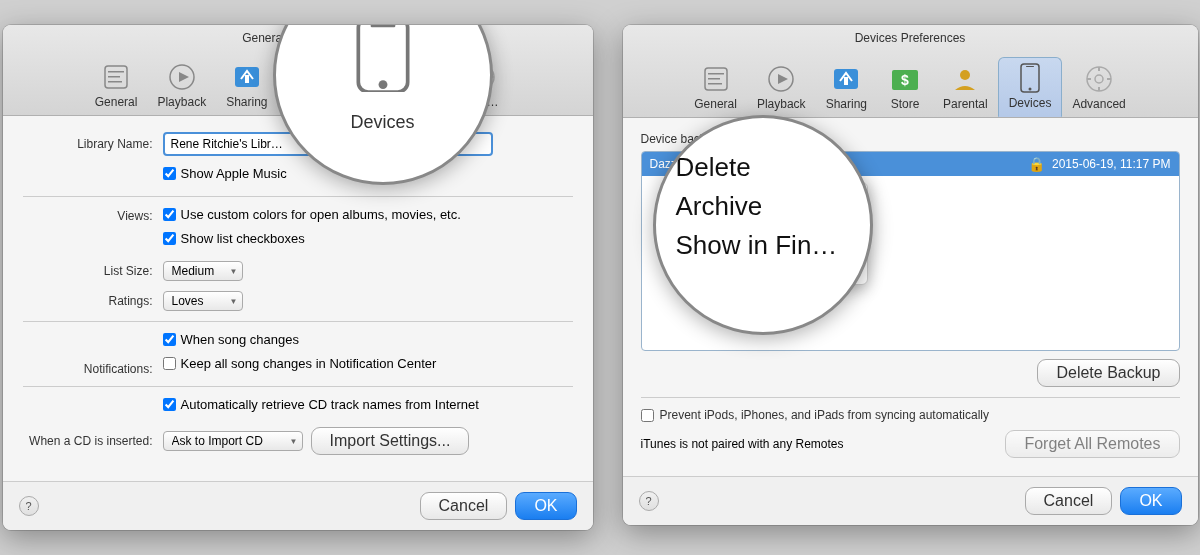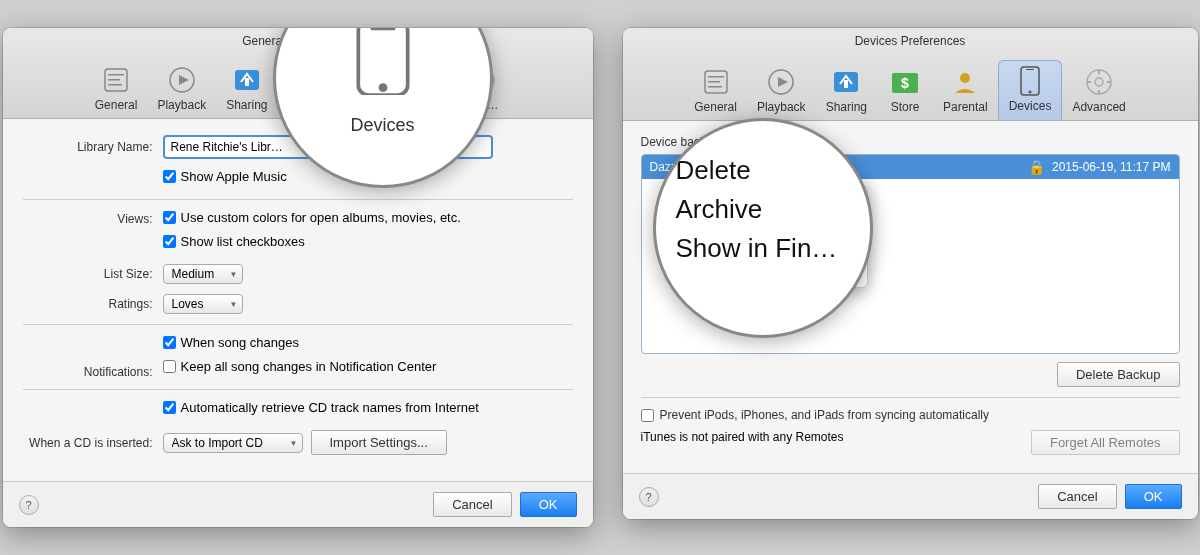--- a/index.html
+++ b/index.html
@@ -201,22 +201,22 @@
       color: #555;
     }
 
     .btn-group {
       display: flex;
       gap: 8px;
     }
 
     .mac-btn {
       padding: 4px 18px;
-      border-radius: 2px;
-      font-size: 13px;
+      border-radius: 9px;
+      font-size: 16px;
       cursor: pointer;
       border: 1px solid;
     }
 
     .mac-btn-default {
       background: linear-gradient(#fff, #e8e8e8);
       border-color: #aaa;
       color: #333;
     }
 
@@ -268,21 +268,21 @@
       display: flex;
       align-items: center;
       gap: 6px;
       margin: 8px 0;
       font-size: 12px;
       color: #333;
     }
 
     .remotes-row {
       display: flex;
-      align-items: flex-start;
+      align-items: center;
       justify-content: space-between;
       margin: 4px 0;
       font-size: 12px;
     }
 
     
     .context-menu {
       position: absolute;
       background: white;
       border: 1px solid #ccc;

